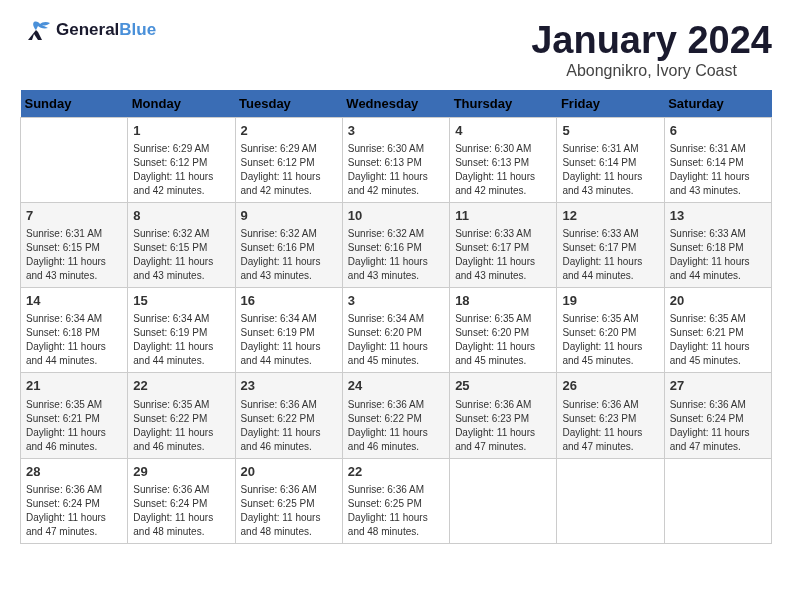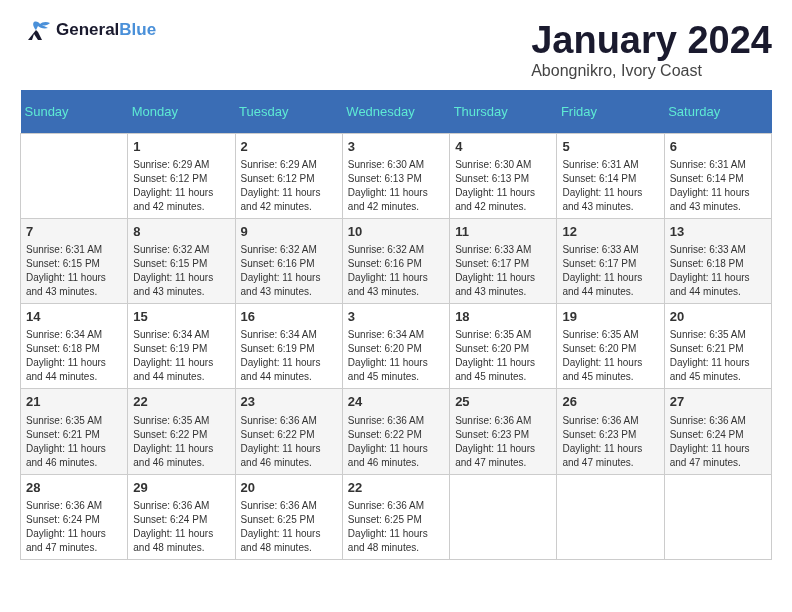--- a/index.html
+++ b/index.html
@@ -19,44 +19,44 @@
     .logo {
       display: flex;
       align-items: flex-start;
       gap: 4px;
     }
     .logo-bird {
       width: 32px;
       height: 28px;
     }
     .title-block {
-      text-align: left;
+      text-align: center;
     }
     .month-title {
       font-size: 38px;
       font-weight: bold;
       color: #1a1a2e;
       line-height: 1.1;
     }
     .location {
       font-size: 16px;
       color: #444;
     }
     table {
       width: 100%;
       border-collapse: collapse;
       font-size: 11px;
     }
     th {
       background-color: #3a6db5;
-      color: #5eead4;
-      padding: 14px 4px;
+      color: #000000;
+      padding: 6px 4px;
       text-align: left;
       font-size: 13px;
-      font-weight: normal;
+      font-weight: bold;
     }
     td {
       border: 1px solid #ccc;
       vertical-align: top;
       padding: 4px 5px;
       width: 107px;
       min-height: 80px;
       color: #333;
       line-height: 1.4;
     }

